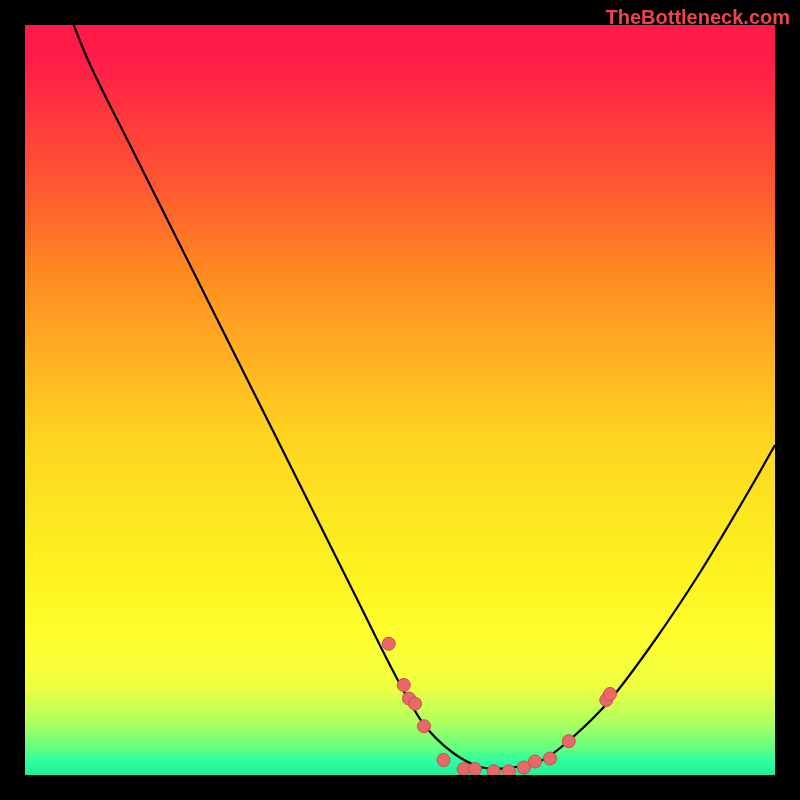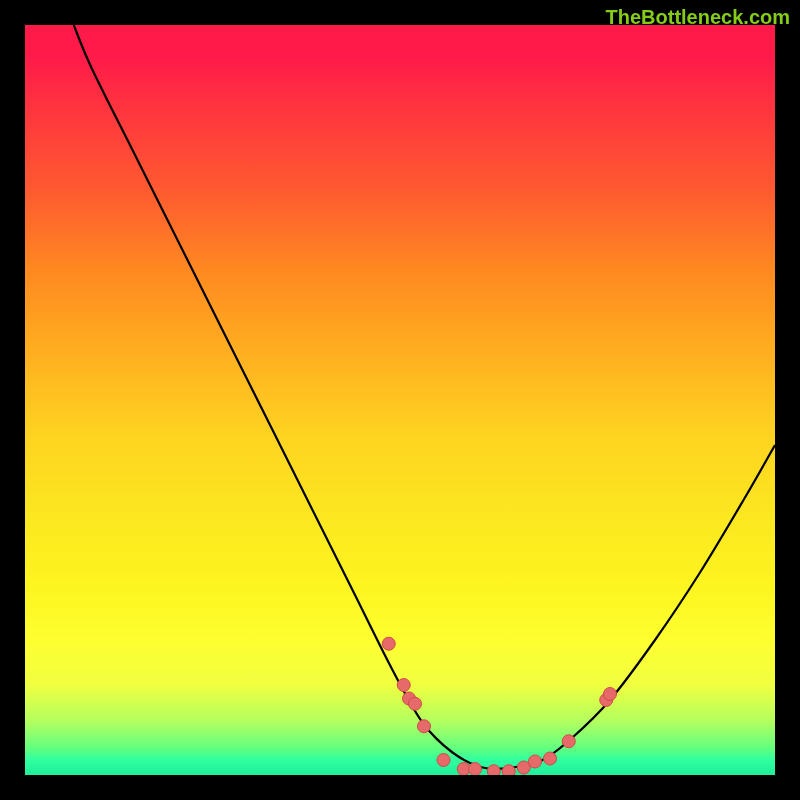--- a/index.html
+++ b/index.html
@@ -7,21 +7,21 @@
     width: 800px;
     height: 800px;
     background: #000;
     position: relative;
     font-family: Arial, sans-serif;
   }
   .watermark {
     position: absolute;
     top: 6px;
     right: 10px;
-    color: #84cc16;
+    color: #ef4444;
     font-size: 20px;
     font-weight: bold;
     z-index: 10;
   }
   .plot-area {
     position: absolute;
     left: 25px;
     top: 25px;
     width: 750px;
     height: 750px;

